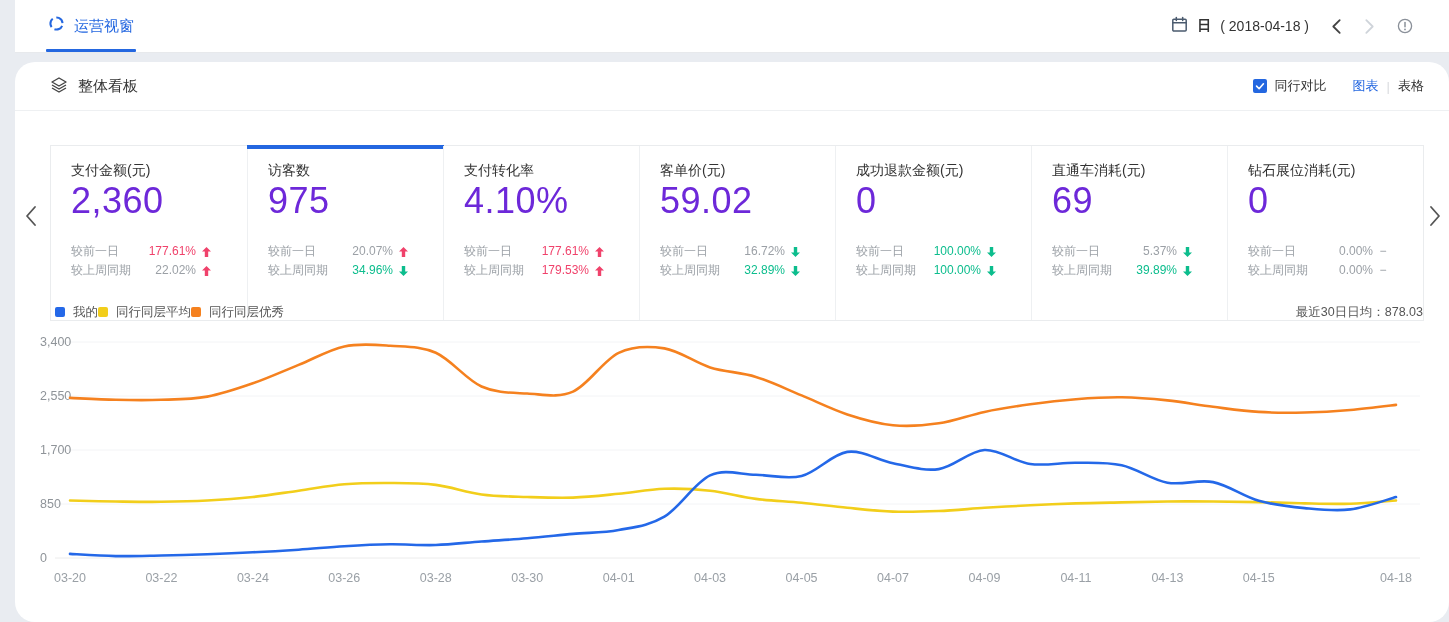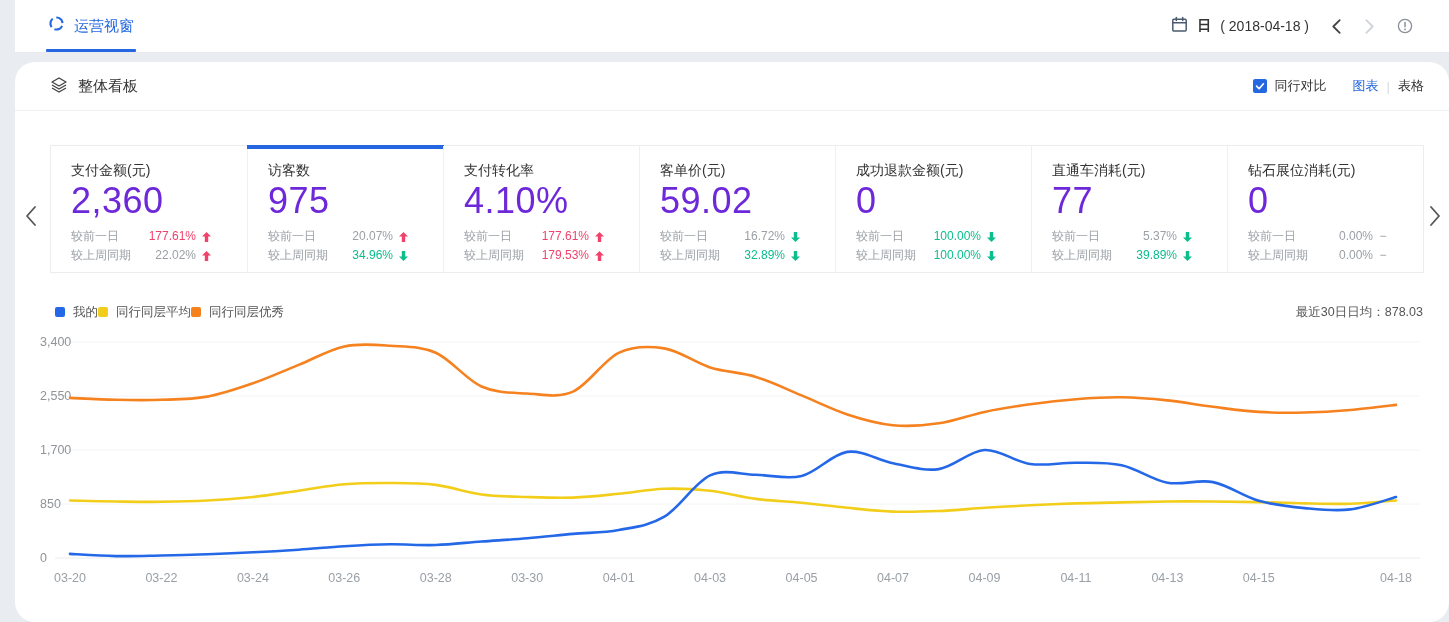--- a/index.html
+++ b/index.html
@@ -48,37 +48,37 @@
   .checkbox{
     width:14px;height:14px;border-radius:2px;background:var(--accent);
     display:inline-flex;align-items:center;justify-content:center;cursor:pointer;margin-right:8px;
   }
   .peer-label{margin-right:26px;cursor:default;}
   .view-link{cursor:pointer;}
   .view-link.chart{color:var(--accent);}
   .view-sep{color:#d8dade;margin:0 8px;}
   
   .cards{
-    position:absolute;left:35px;right:25px;top:83px;height:128px;
+    position:absolute;left:35px;right:25px;top:83px;height:176px;
     border:1px solid #eaecee;box-sizing:border-box;
     display:grid;grid-template-columns:repeat(7,1fr);
     background:#fff;
   }
   .card{
     position:relative;border-left:1px solid #eef0f2;
     padding:16px 10px 0 20px;box-sizing:border-box;cursor:pointer;
   }
   .card:first-child{border-left:none;}
   .card.active::before{
     content:"";position:absolute;top:-1px;left:-1px;right:-1px;height:4px;
     background:var(--accent);
   }
   .card-title{font-size:14px;color:#333;line-height:17px;white-space:nowrap;}
   .card-value{font-size:36px;color:#6d28d9;line-height:34px;margin-top:5px;letter-spacing:.5px;}
-  .card-rows{margin-top:9px;width:140px;}
+  .card-rows{margin-top:24px;width:140px;}
   .card-row{display:flex;align-items:center;font-size:12px;line-height:19px;}
   .row-label{color:#9ba0a6;flex:0 0 auto;}
   .row-value{flex:1;text-align:right;}
   .trend{margin-left:5px;display:inline-flex;align-items:center;width:10px;justify-content:center;}
   .c-red{color:var(--red);}
   .c-green{color:var(--green);}
   .c-gray{color:#9ba0a6;}
   .dash{font-size:12px;}
   .scroll-chevron{
     position:absolute;top:142px;width:16px;height:24px;background:none;border:none;
@@ -294,21 +294,21 @@
             <span class="trend c-green">
               <svg width="9" height="10" viewBox="0 0 9 10">
                 <path d="M4.5 10 L0 5.4 H2.8 V0 H6.2 V5.4 H9 Z" fill="currentColor"></path>
               </svg>
             </span>
           </div>
         </div>
   </div>
       <div class="card">
     <div class="card-title">直通车消耗(元)</div>
-    <div class="card-value">77</div>
+    <div class="card-value">69</div>
     <div class="card-rows">
           <div class="card-row">
             <span class="row-label">较前一日</span>
             <span class="row-value c-gray">5.37%</span>
             <span class="trend c-green">
               <svg width="9" height="10" viewBox="0 0 9 10">
                 <path d="M4.5 10 L0 5.4 H2.8 V0 H6.2 V5.4 H9 Z" fill="currentColor"></path>
               </svg>
             </span>
           </div>

